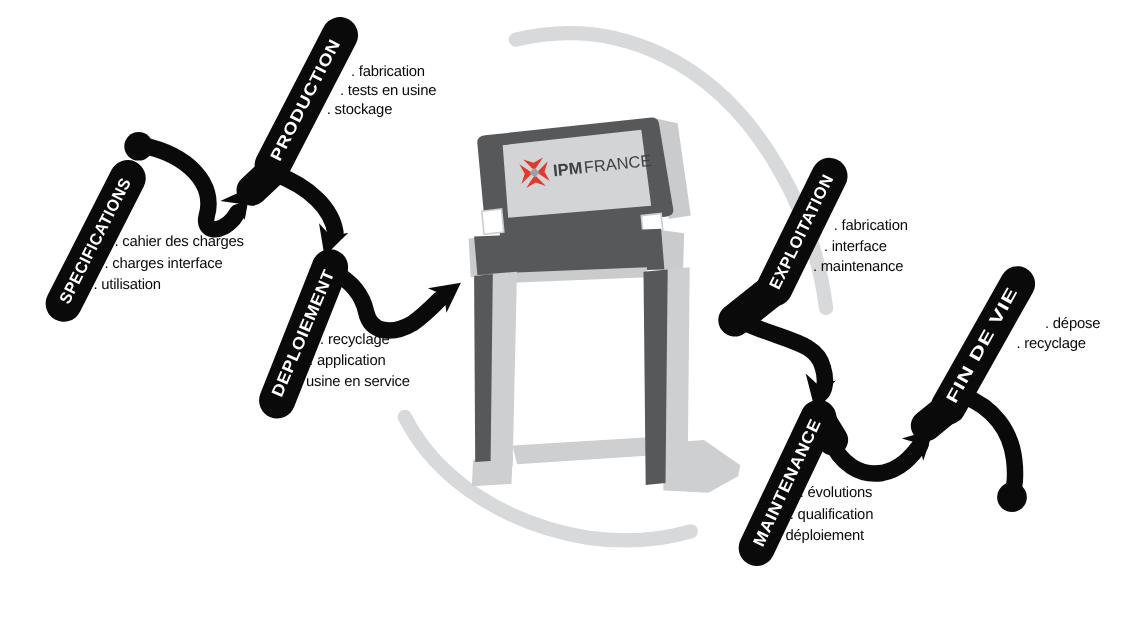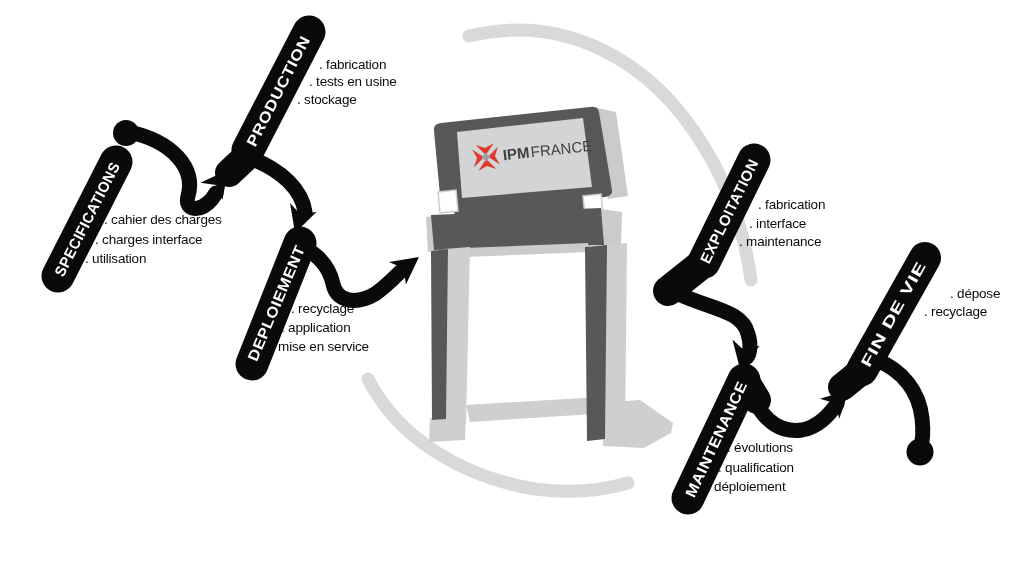--- a/index.html
+++ b/index.html
@@ -112,21 +112,21 @@
 <div class="item" style="left:104px;top:212px">cahier des charges</div>
 <div class="item" style="left:95px;top:232px">charges interface</div>
 <div class="item" style="left:85px;top:251px">utilisation</div>
 
 <div class="item" style="left:319px;top:57px">fabrication</div>
 <div class="item" style="left:309px;top:74px">tests en usine</div>
 <div class="item" style="left:297px;top:92px">stockage</div>
 
 <div class="item" style="left:291px;top:301px">recyclage</div>
 <div class="item" style="left:281px;top:320px">application</div>
-<div class="item" style="left:271px;top:339px">mise en service</div>
+<div class="item" style="left:271px;top:339px">usine en service</div>
 
 <div class="item" style="left:758px;top:197px">fabrication</div>
 <div class="item" style="left:749px;top:216px">interface</div>
 <div class="item" style="left:739px;top:234px">maintenance</div>
 
 <div class="item" style="left:727px;top:440px">évolutions</div>
 <div class="item" style="left:718px;top:460px">qualification</div>
 <div class="item" style="left:707px;top:479px">déploiement</div>
 
 <div class="item" style="left:950px;top:286px">dépose</div>

